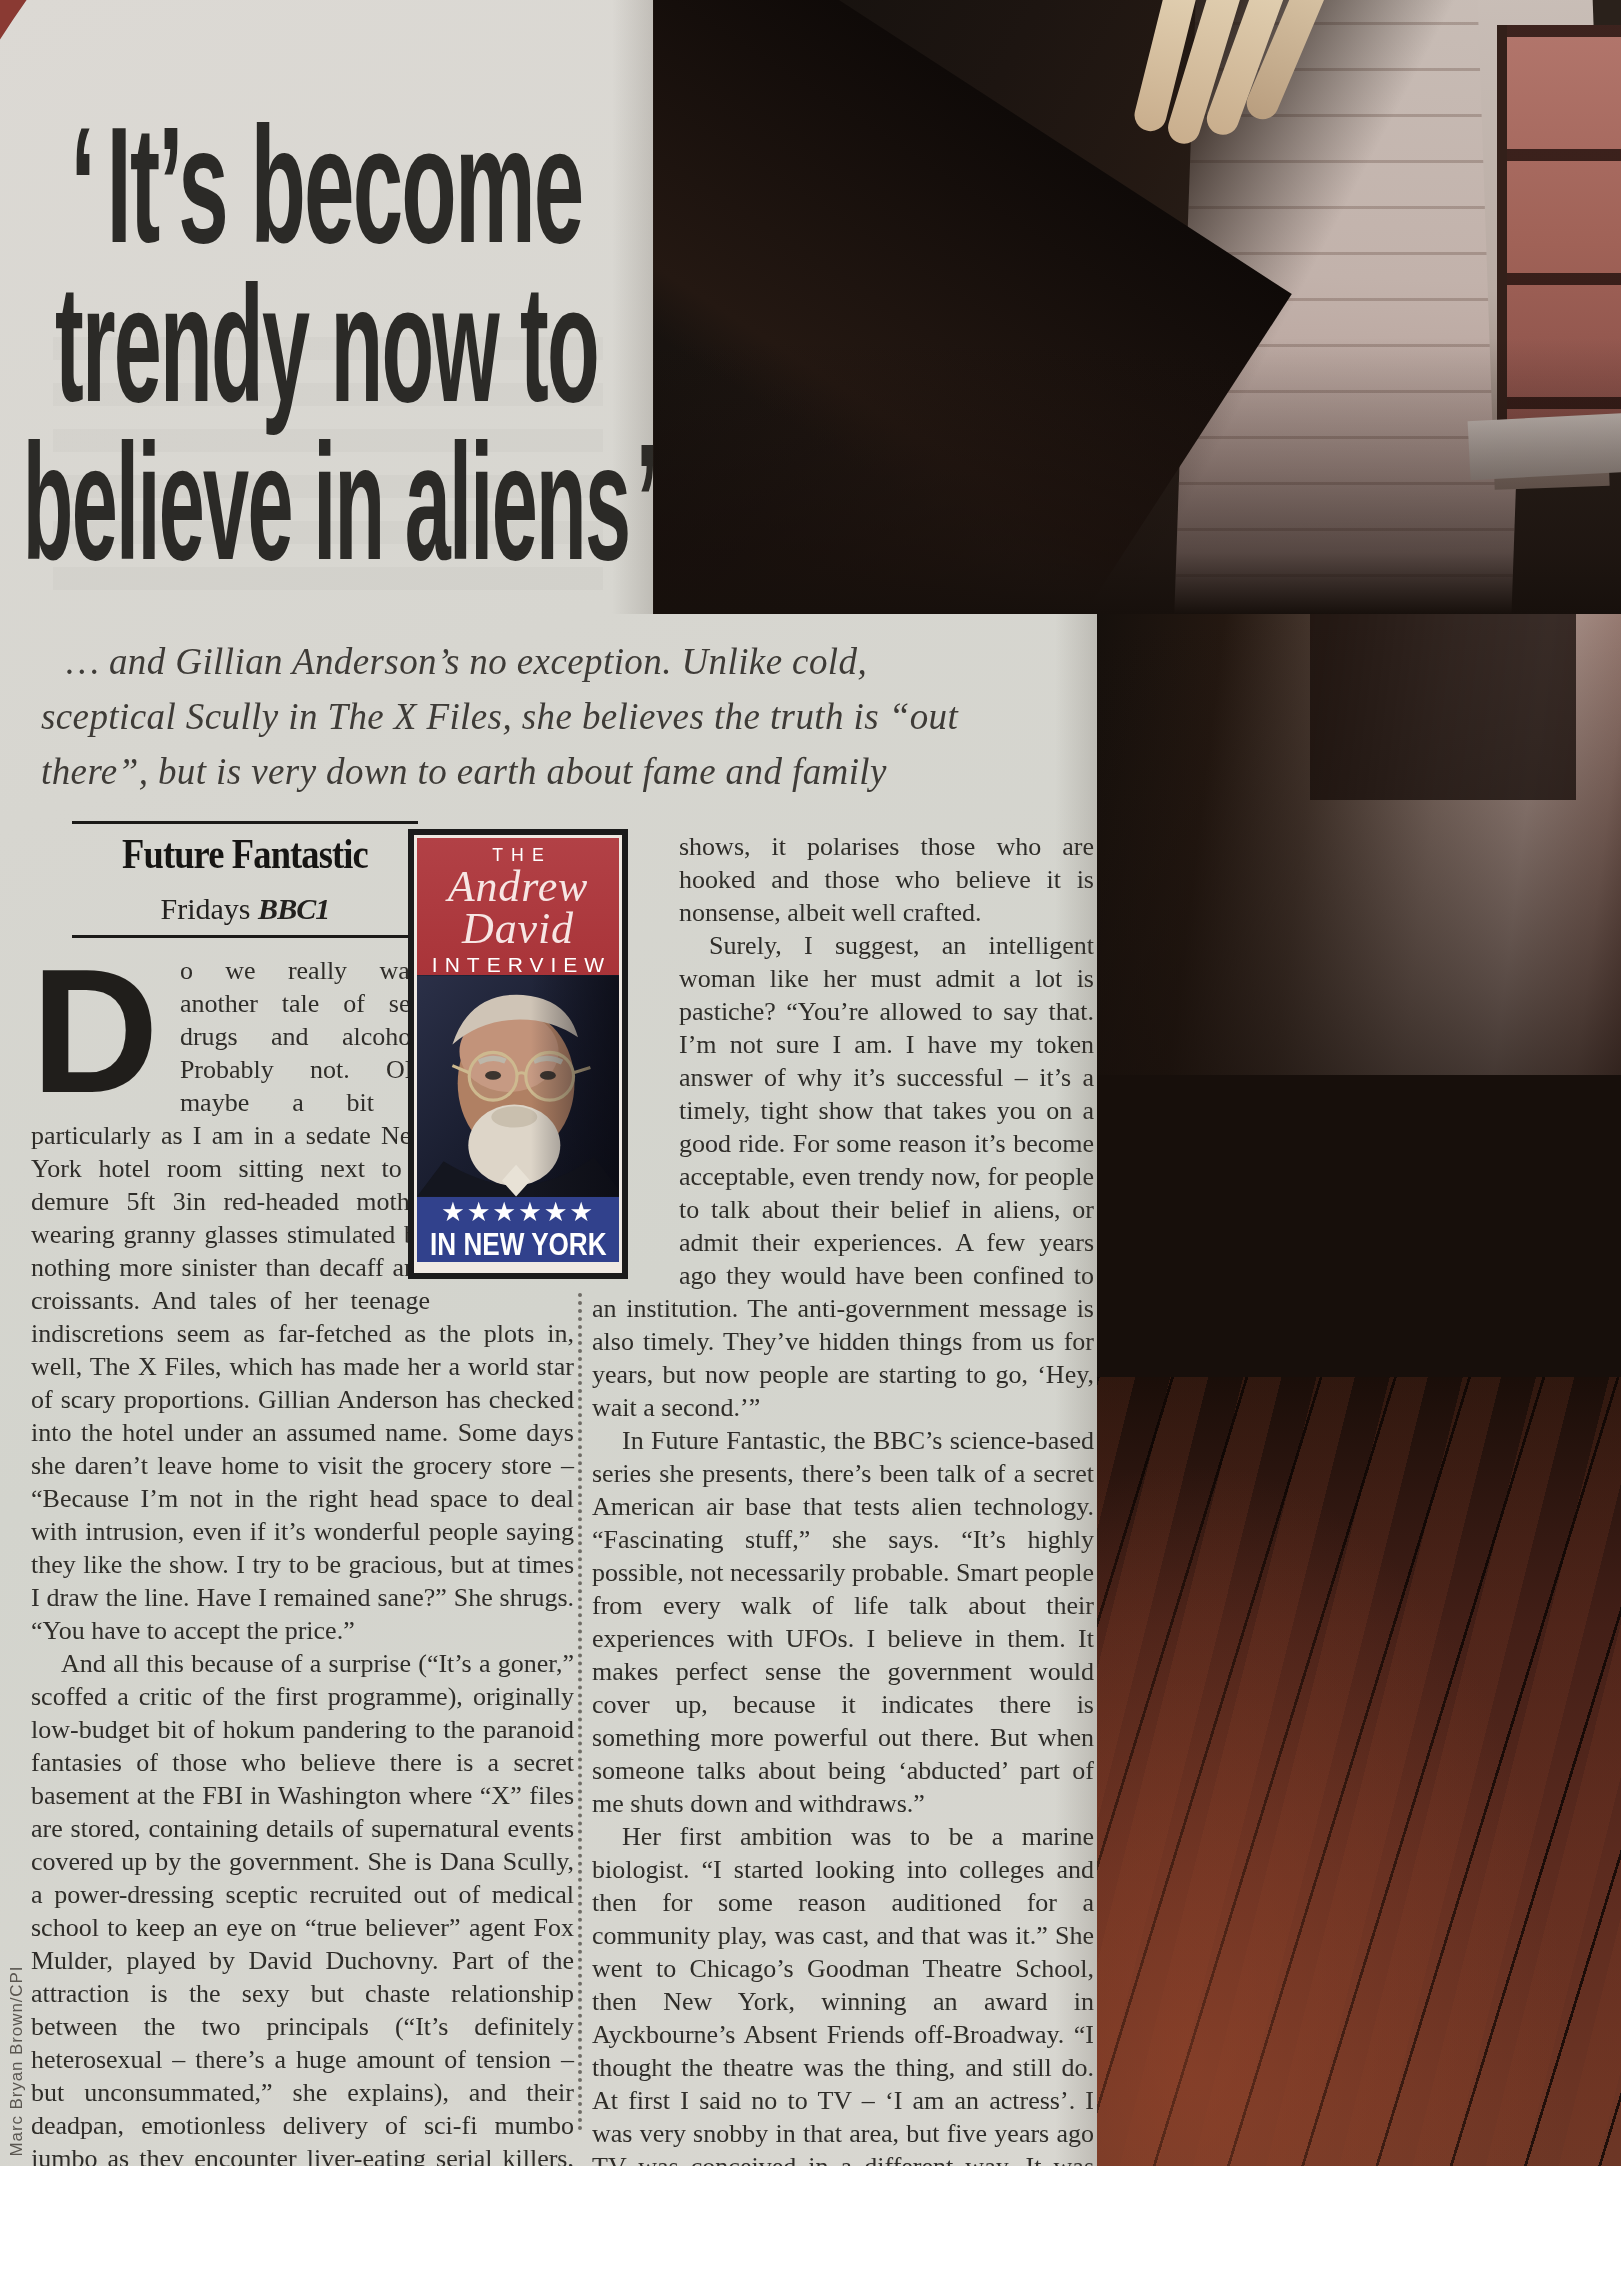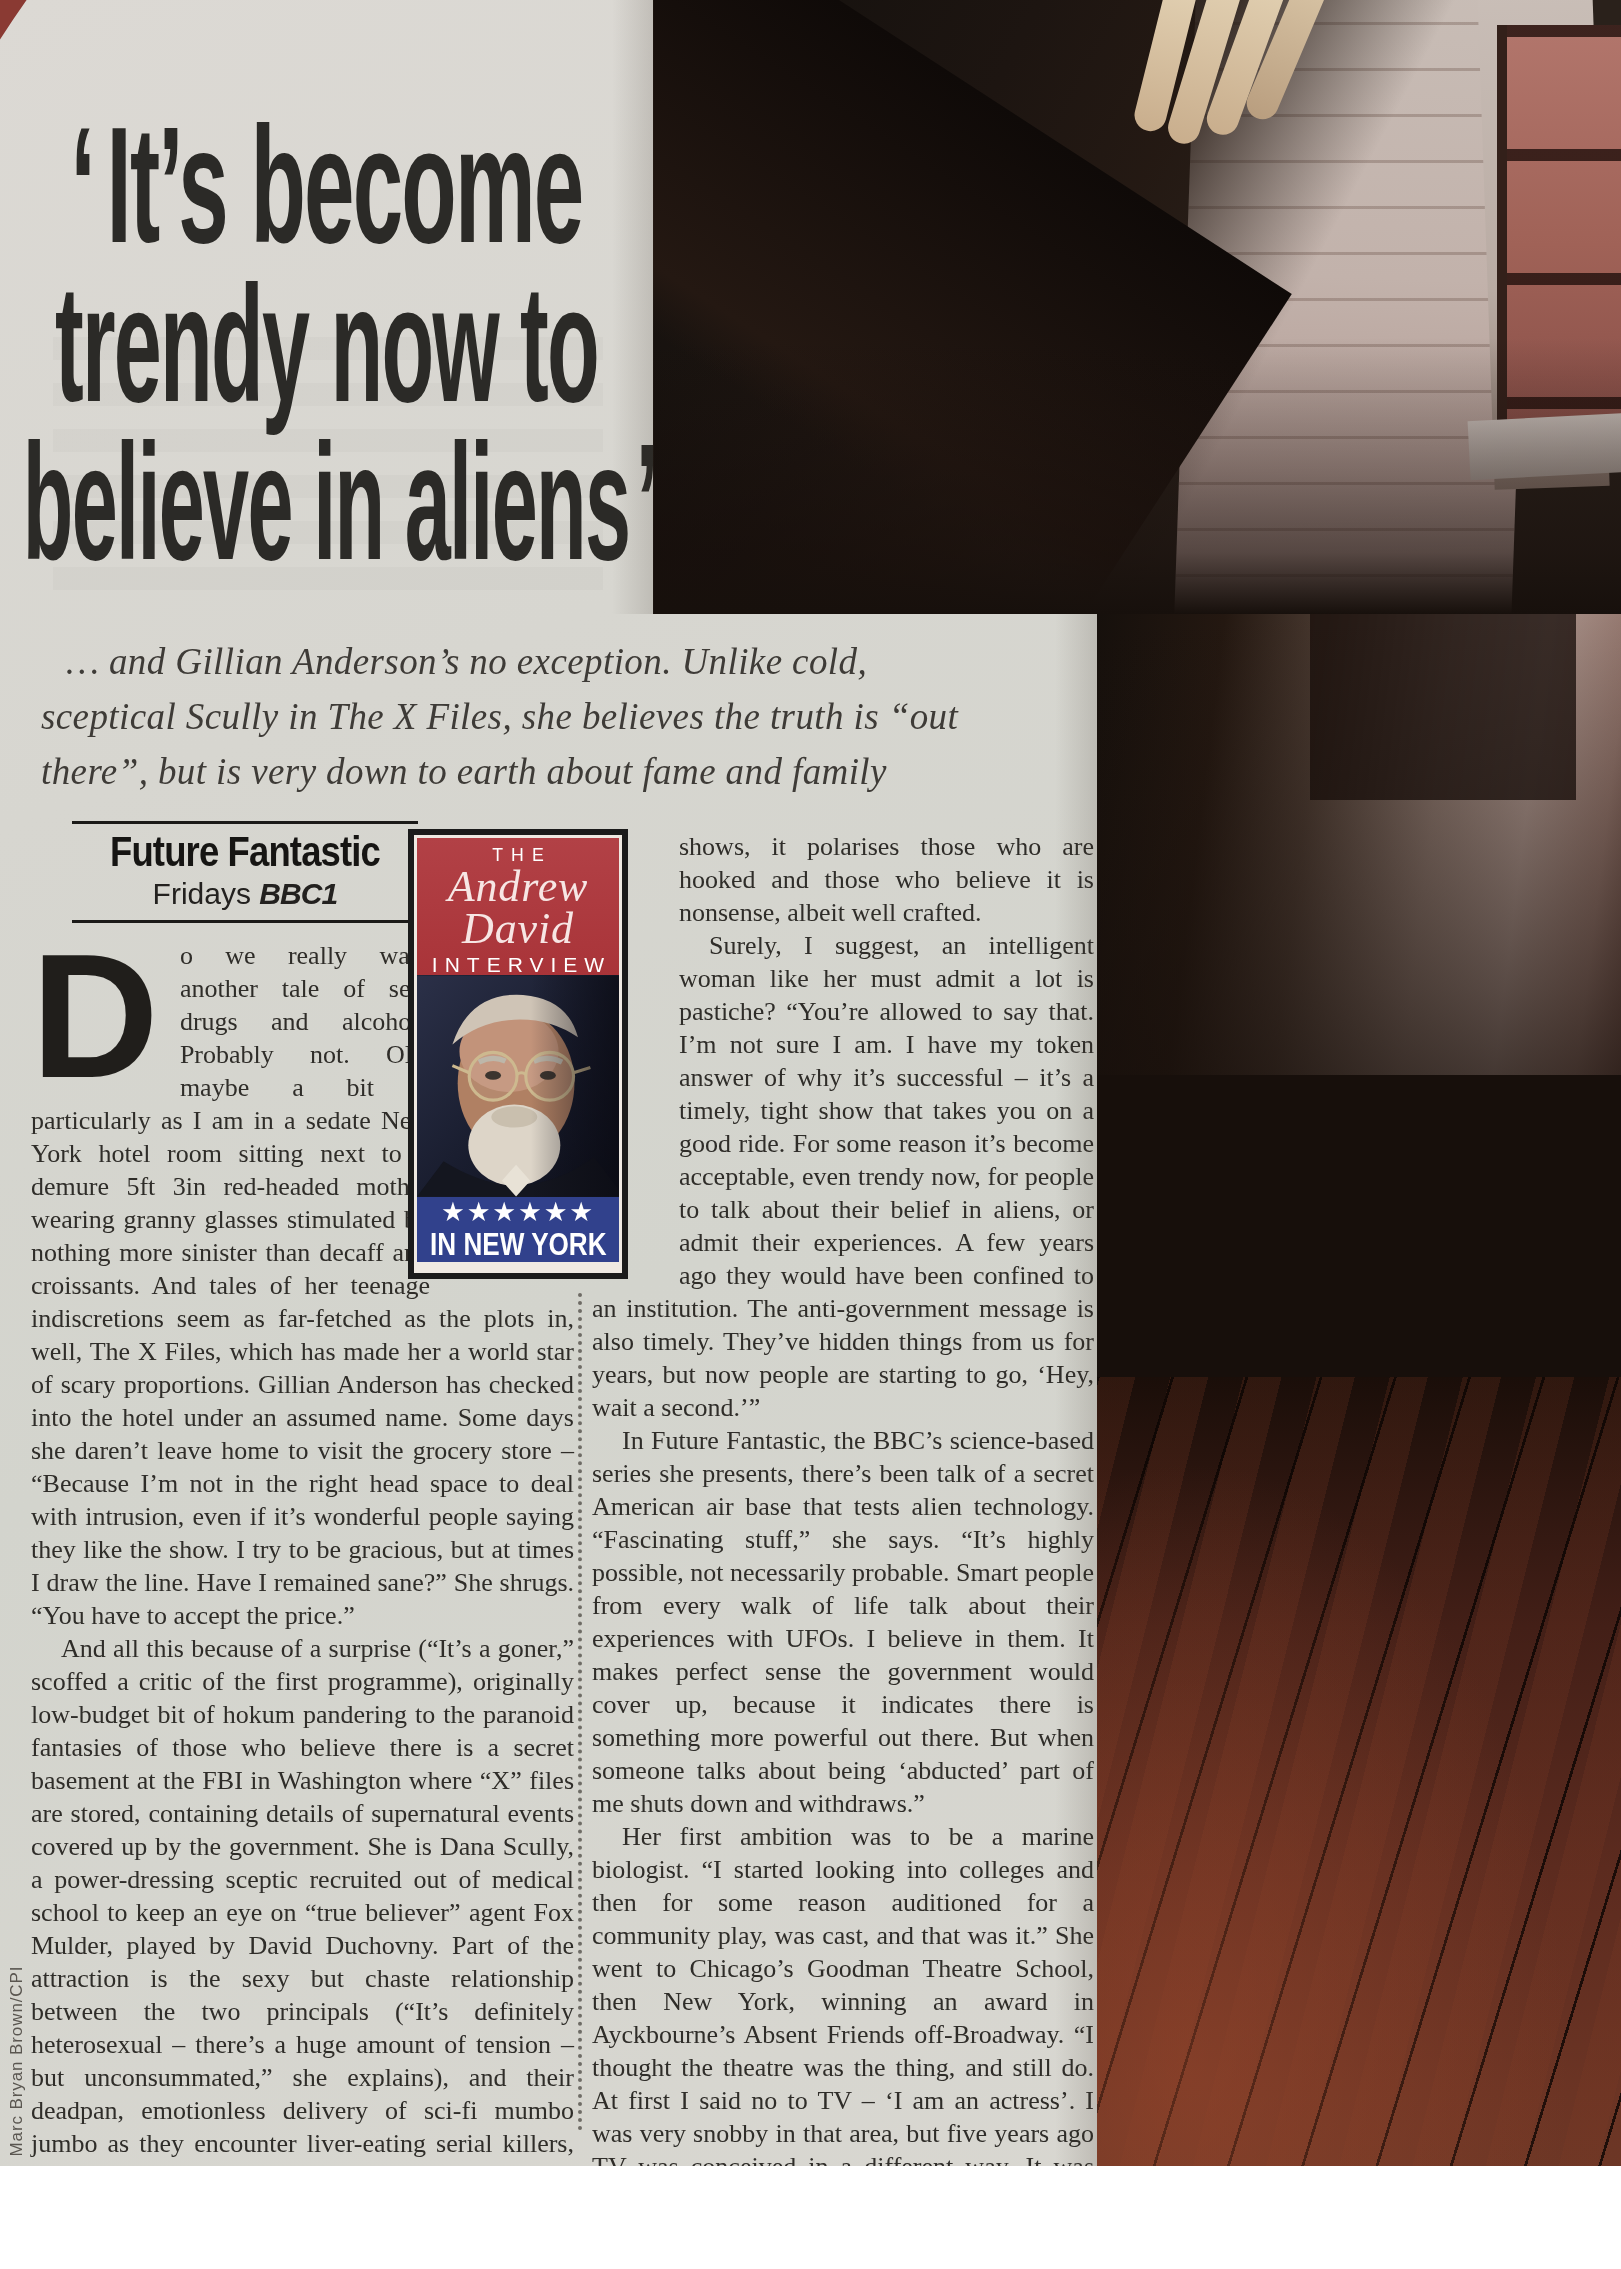--- a/index.html
+++ b/index.html
@@ -27,23 +27,23 @@
   .col2{position:absolute;left:592px;top:830px;width:502px;}
   .graf{margin:0;font-size:26px;line-height:33px;text-align:justify;color:#2f2d29;}
   .graf.indent{text-indent:30px;}
   .spacer-r{float:right;width:144px;height:337px;}
   .spacer-l{float:left;width:87px;height:450px;}
   .dropcap{float:left;width:140px;height:133px;margin:7px 8.9px 0 0;
     font-family:"Liberation Sans",sans-serif;font-weight:700;font-size:177px;line-height:.8;
     color:#201e1b;}
   
   .programme{margin:0 0 16px 41px;width:346px;border-top:3.5px solid #1b1a18;border-bottom:3.5px solid #1b1a18;
-    padding:7px 0 8.9px 0;text-align:center;font-family:Liberation Sans, sans-serif;}
+    padding:7px 0 8.9px 0;text-align:center;font-family:Liberation Serif, serif;}
   .programme .title{font-weight:700;font-size:38px;letter-spacing:-0.9px;color:#161513;transform:scale(.96,1.12);transform-origin:50% 50%;}
-  .programme .sub{margin-top:3px;font-size:30px;color:#23211f;}
+  .programme .sub{margin-top:17px;font-size:30px;color:#23211f;}
   .programme .chan{font-weight:700;font-style:italic;letter-spacing:-0.9px;}
   
   .badge{position:absolute;left:408px;top:829px;width:220px;height:450px;z-index:6;
     background:#efe9e2;border:6.2px solid #1b1b1b;box-sizing:border-box;padding:2.7px;}
   .badge .red{height:137px;background:linear-gradient(180deg,#b24146 0%,#a93439 100%);
     text-align:center;color:#f7e6e4;overflow:hidden;}
   .badge .kicker{font-family:"Liberation Sans",sans-serif;font-size:17.7px;letter-spacing:8px;padding:7px 0 0 8px;color:#fff;}
   .badge .bname{font-style:italic;font-size:44px;line-height:42px;letter-spacing:0.9px;}
   .badge .label{font-family:"Liberation Sans",sans-serif;font-size:21px;letter-spacing:7px;padding-top:3.5px;padding-left:7px;color:#fff;}
   .badge .photo{height:222px;overflow:hidden;background:#151825;}

